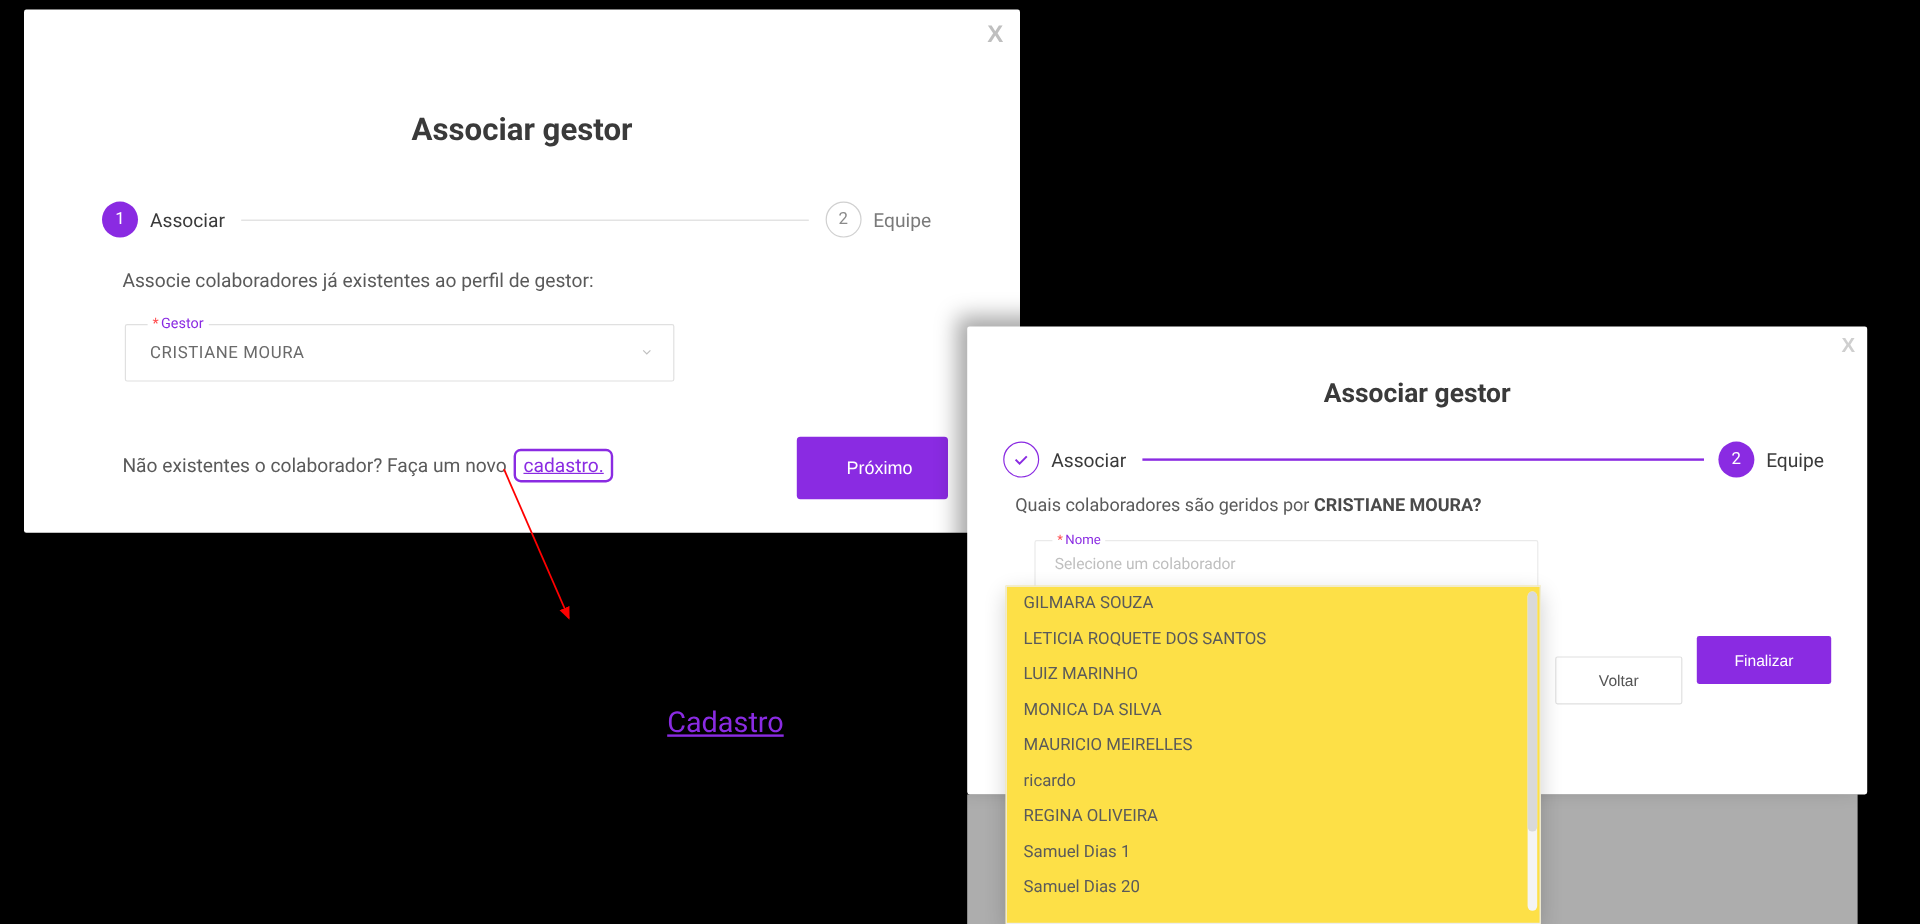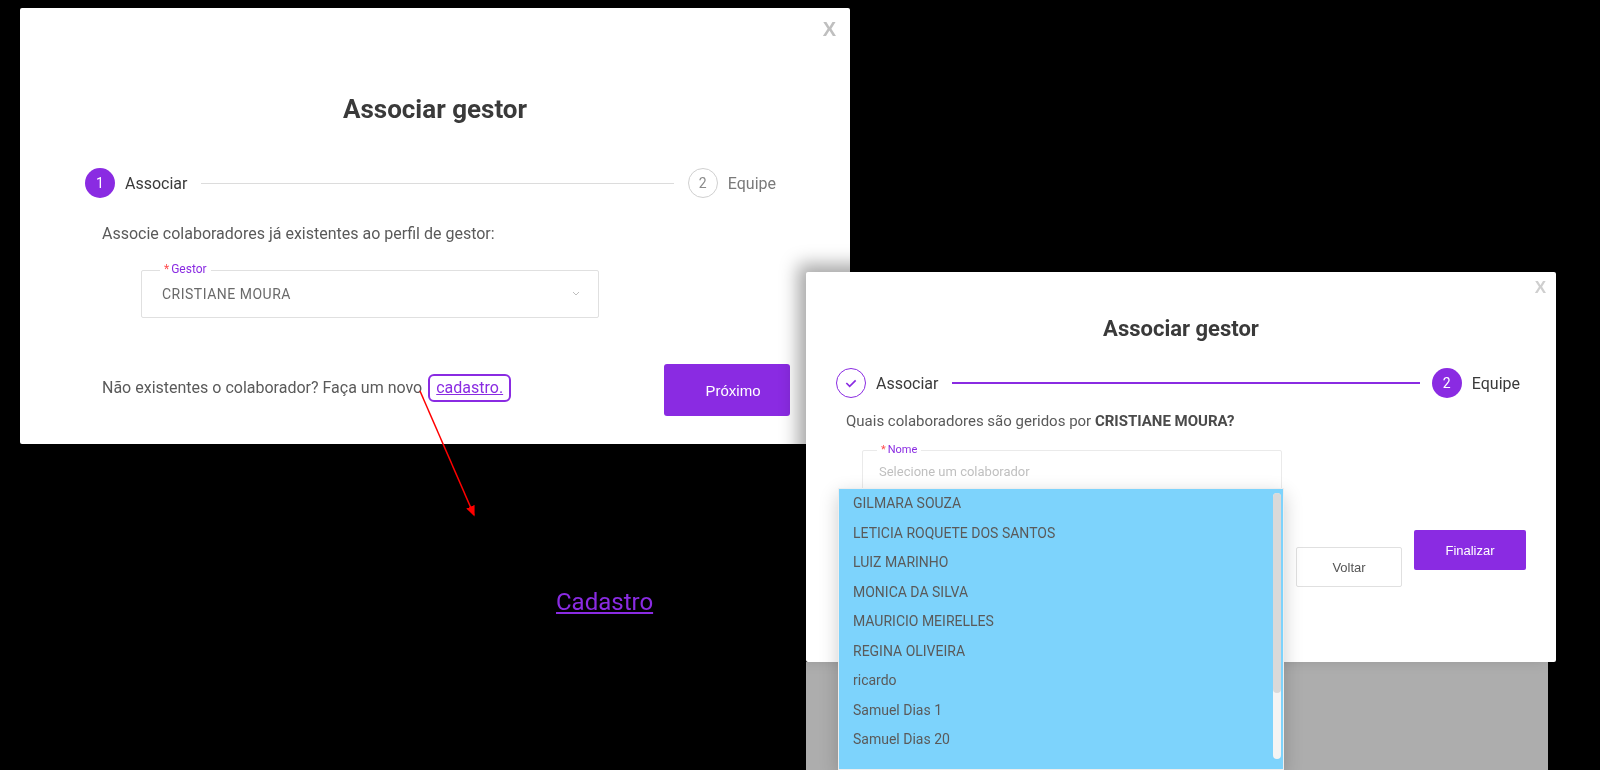--- a/index.html
+++ b/index.html
@@ -81,21 +81,20 @@
   
   .field-box1 {
     position: absolute;
     top: 262px;
     left: 84px;
     width: 458px;
     height: 48px;
     border: 1px solid #e0e0e0;
     border-radius: 2px;
     background: #fff;
-    margin-left: 37px;
   }
   .field-box1 .float-label {
     position: absolute;
     top: -9px; left: 18px;
     background: #fff;
     padding: 0 4px;
     font-size: 12px;
     color: #8a2be2;
   }
   .field-box1 .float-label .req { color: #ff4d4f; margin-right: 2px; }
@@ -274,21 +273,21 @@
     cursor: pointer;
   }
 
   
   .dropdown2 {
     position: absolute;
     top: 488px;
     left: 838px;
     width: 446px;
     height: 282px;
-    background: #7dd3fc;
+    background: #fde047;
     border: 1px solid #eee;
     box-shadow: 0 6px 18px rgba(0,0,0,.2);
     overflow: hidden;
   }
   .dropdown2 .list {
     position: absolute;
     top: 0; left: 0; right: 12px;
     height: 265px;
     overflow: hidden;
   }
@@ -402,21 +401,21 @@
   <button class="btn-finish">Finalizar</button>
 </div>
 
 <div class="dropdown2">
   <div class="list">
     <div class="item">GILMARA SOUZA</div>
     <div class="item">LETICIA ROQUETE DOS SANTOS</div>
     <div class="item">LUIZ MARINHO</div>
     <div class="item">MONICA DA SILVA</div>
     <div class="item">MAURICIO MEIRELLES</div>
+    <div class="item">ricardo</div>
     <div class="item">REGINA OLIVEIRA</div>
-    <div class="item">ricardo</div>
     <div class="item">Samuel Dias 1</div>
     <div class="item">Samuel Dias 20</div>
 
   </div>
   <div class="scrollbar-track"></div>
   <div class="scrollbar-thumb"></div>
 </div>
 
 </body></html>

